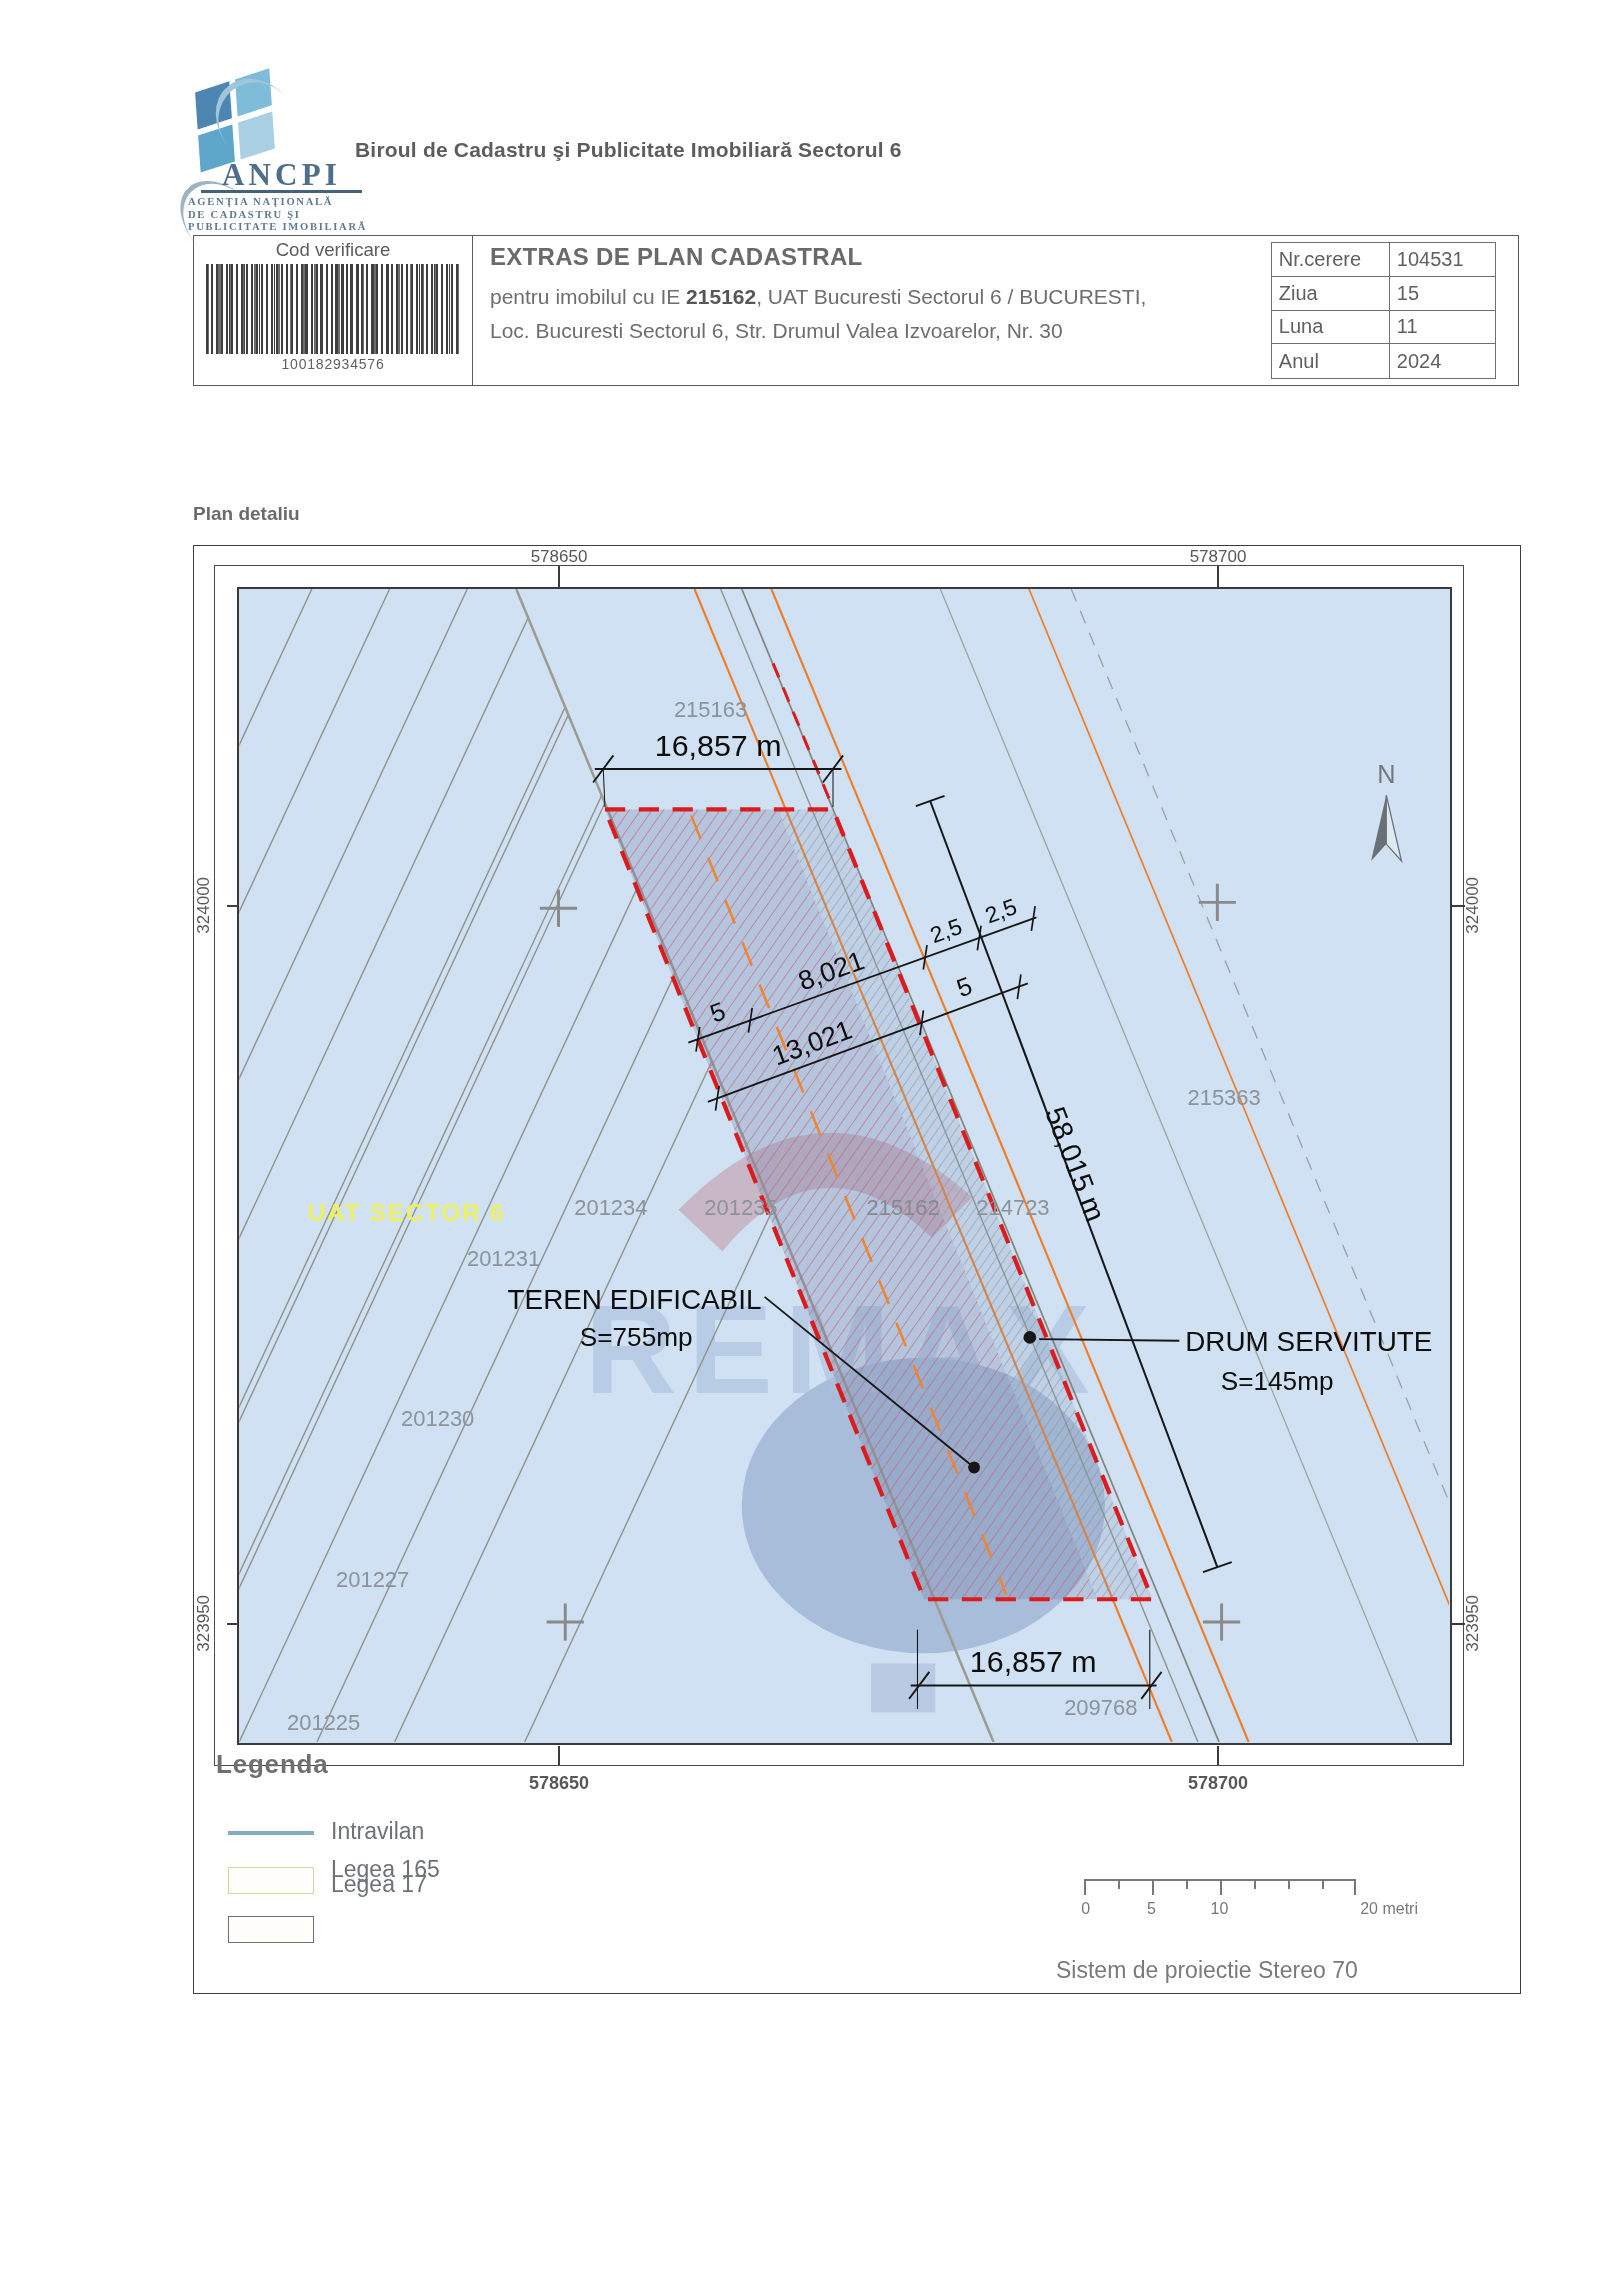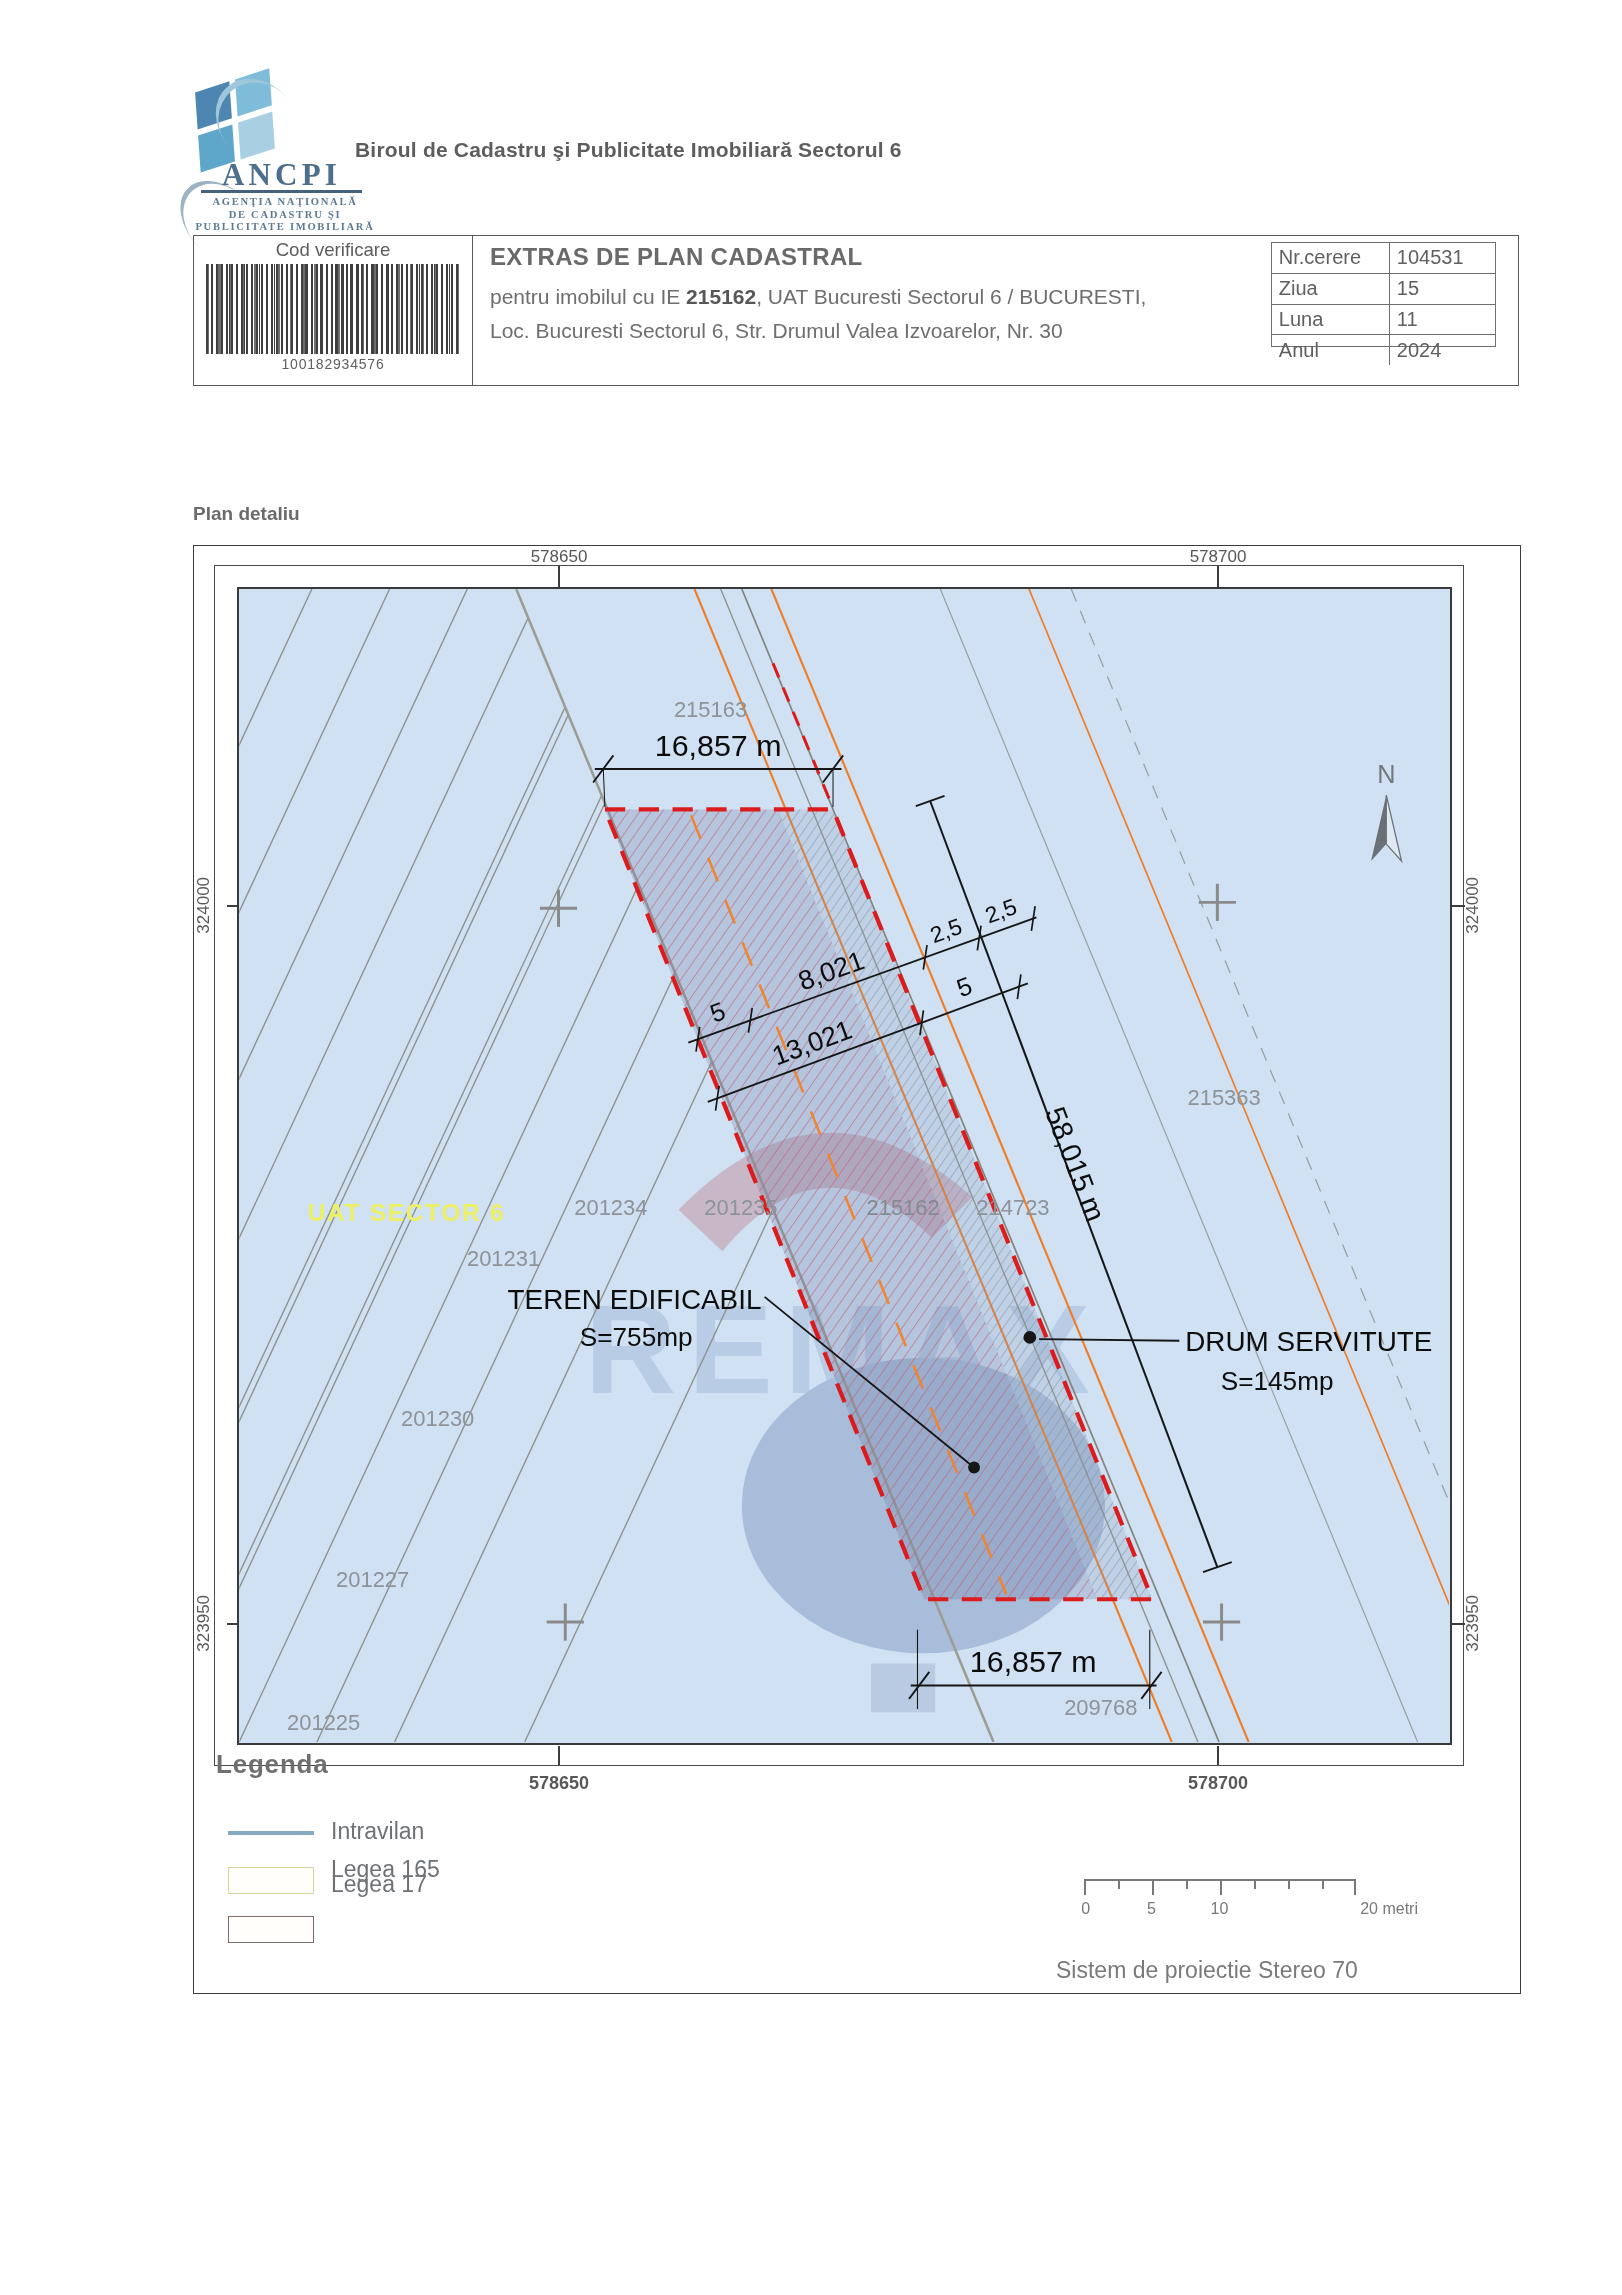--- a/index.html
+++ b/index.html
@@ -18,21 +18,21 @@
   .c3 { left:0;   top:42px; background:#5ea7cb; }
   .c4 { left:42px; top:42px; background:#a9cfe2; }
   .swoosh { position:absolute; border-radius:50%; border-style:solid; border-color:transparent; }
   .sw1 { left:211px; top:84px; width:93px; height:76px; border-width:0 0 0 6px;
          border-left-color:#9fc6da; transform:rotate(50deg); }
   .sw2 { left:173px; top:190px; width:101px; height:68px; border-width:0 0 0 5px;
          border-left-color:#9bb3c2; transform:rotate(45deg); }
   .ancpi { position:absolute; left:201px; top:159px; width:161px; text-align:center;
            font-family:"Liberation Serif", serif; font-weight:bold; font-size:31px;
            letter-spacing:4.2px; color:#4d6f8c; border-bottom:3.4px solid #44627c; line-height:1.0;}
-  .ancpi-sub { position:absolute; left:188px; width:194px; text-align:center;
+  .ancpi-sub { position:absolute; left:188px; width:194px; text-align:left;
            font-family:"Liberation Serif", serif; font-weight:bold; font-size:10.6px;
            letter-spacing:1.7px; color:#5e7a92; }
 
   .office { position:absolute; left:355px; top:135px; font-size:21px; font-weight:bold;
             color:#5d5d5d; line-height:30px; letter-spacing:0.2px; }
 
   
   .infobox { position:absolute; left:193px; top:235px; width:1326px; height:151px;
              border:1.7px solid #5a5a5a; }
   .codcell { position:absolute; left:0; top:0; width:279px; height:100%;
@@ -45,21 +45,21 @@
        repeating-linear-gradient(90deg,#3f3f3f 0 0.8px,transparent 0.8px 7.6px),
        repeating-linear-gradient(90deg,rgba(63,63,63,.75) 0 2.5px,transparent 2.5px 12px);
   }
   .codnum { position:absolute; left:0; top:120px; width:100%; text-align:center;
             font-size:14px; color:#606060; letter-spacing:0.8px; }
   .ib-title { position:absolute; left:296px; top:6.8px; font-size:24px; font-weight:bold;
               color:#6a6a6a; letter-spacing:0.3px; }
   .ib-desc { position:absolute; left:296px; top:44px; width:701px; font-size:21px;
              color:#6e6e6e; line-height:34px; }
   .ib-desc b { color:#575757; }
-  .reqtable { position:absolute; left:1077px; top:6px; width:225px; height:105px;
+  .reqtable { position:absolute; left:1077px; top:6px; width:225px; height:137px;
               border:1.3px solid #6f6f6f; display:grid;
               grid-template-columns:118px 1fr; grid-template-rows:repeat(4,1fr);
               font-size:20px; color:#606060; }
   .reqtable .cell { border-bottom:1.3px solid #6f6f6f; padding:3.4px 6.8px; display:flex; align-items:center;}
   .reqtable .lab { border-right:1.3px solid #6f6f6f; }
   .reqtable .r4 { border-bottom:none; }
 
   
   .plan-title { position:absolute; left:193px; top:503px; font-size:19px; font-weight:bold;
                 color:#6b6b6b; }

